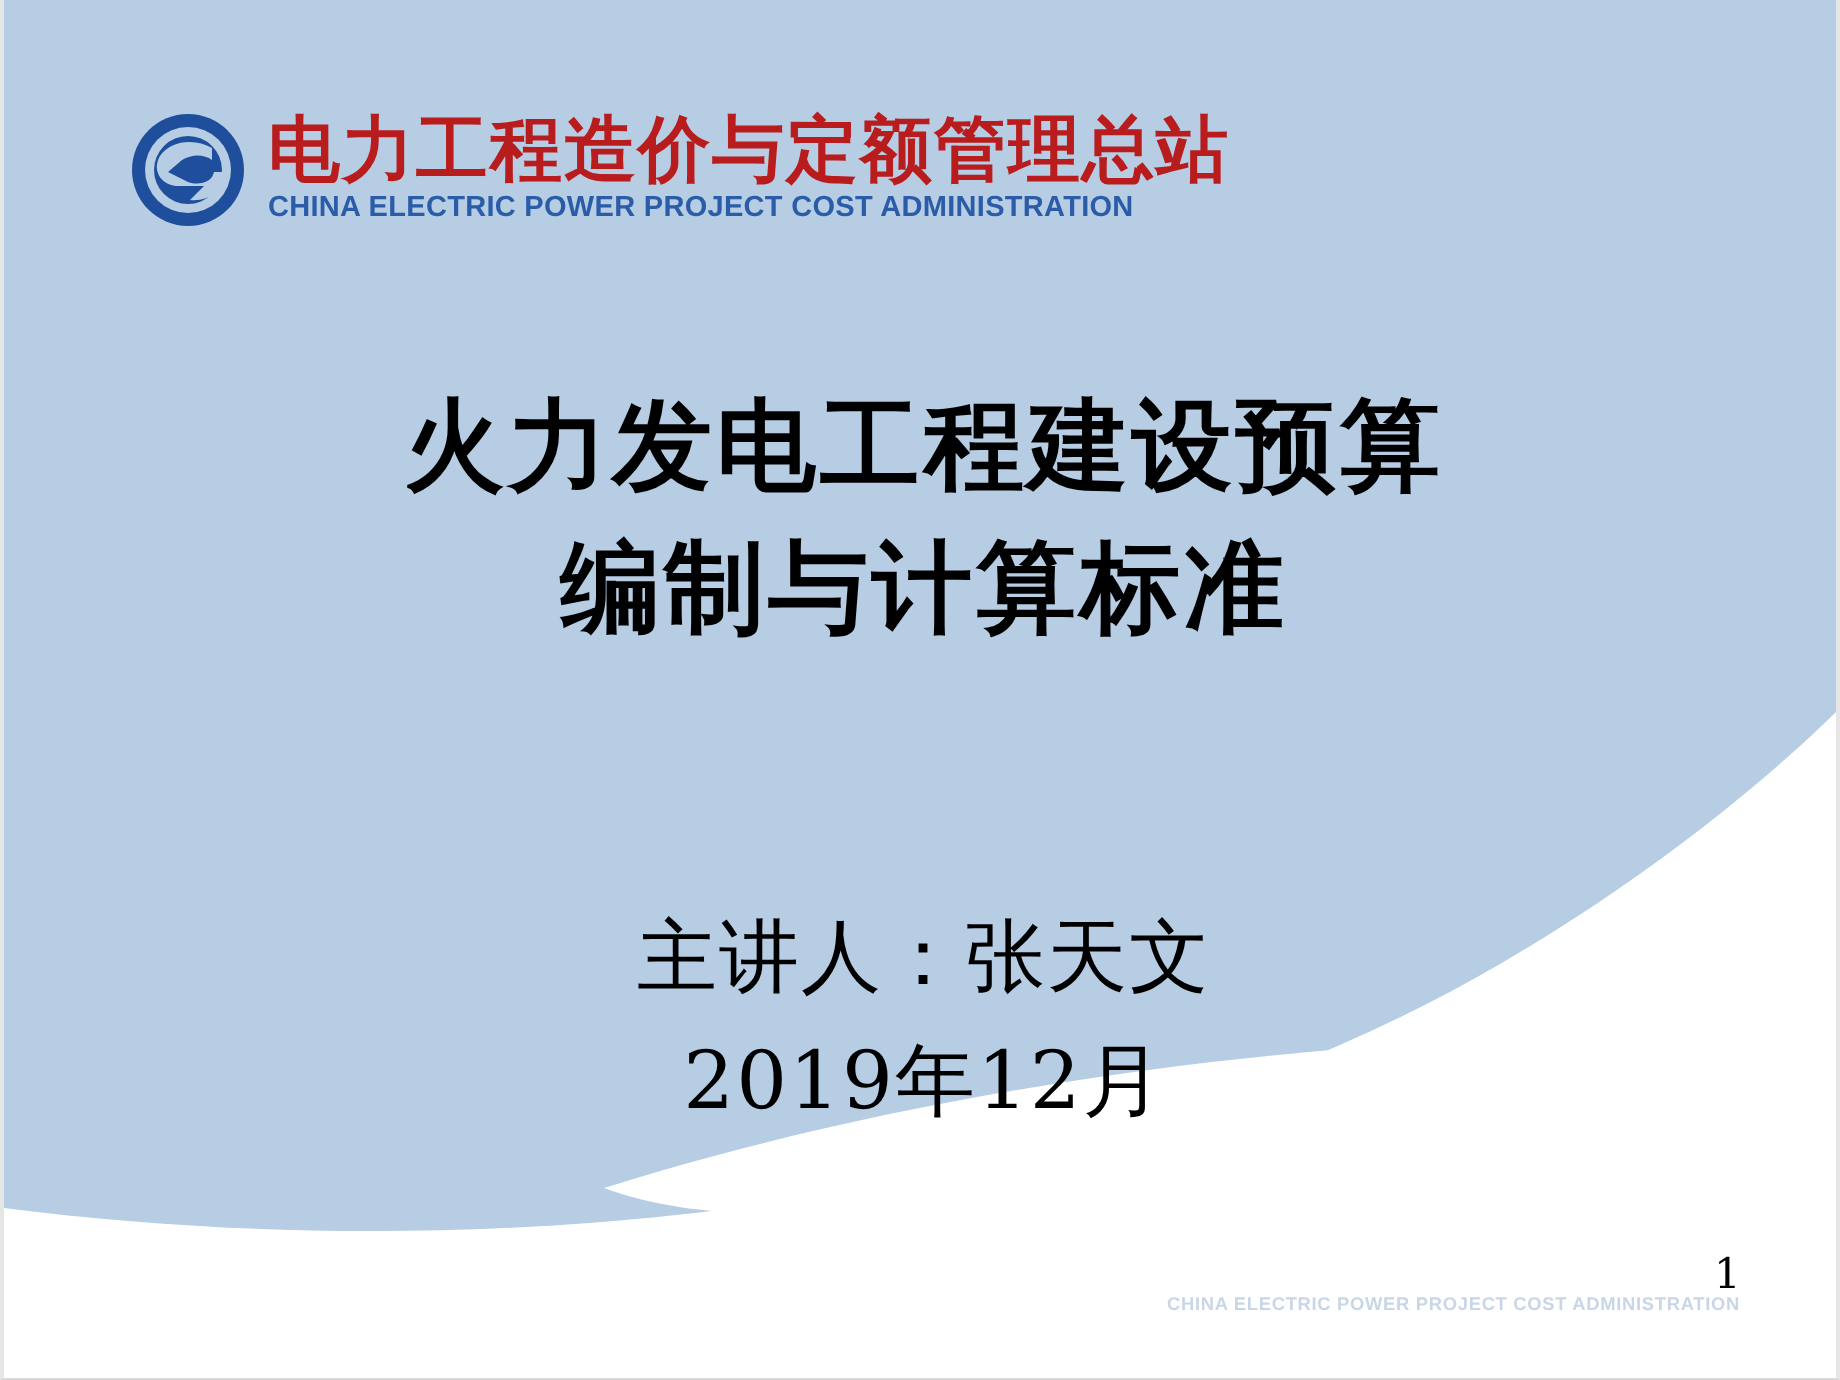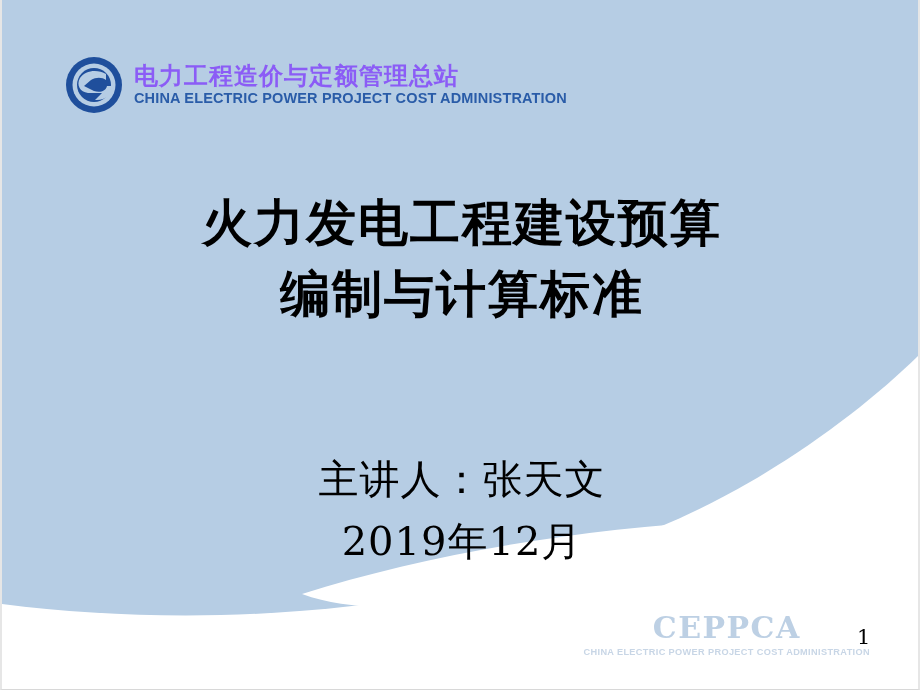--- a/index.html
+++ b/index.html
@@ -48,23 +48,23 @@
     display: block;
   }
   .logo-text {
     display: flex;
     flex-direction: column;
     justify-content: center;
     line-height: 1;
   }
   .logo-cn {
     font-family: "DejaVu Sans", "Liberation Sans", sans-serif;
-    font-size: 24px;
-    font-weight: bold;
-    color: #8b5cf6;
+    font-size: 36px;
+    font-weight: bold;
+    color: #b91c1c;
     letter-spacing: 1px;
     white-space: nowrap;
     margin-bottom: 3px;
   }
   .logo-en {
     font-family: "Liberation Sans", sans-serif;
     font-size: 14.5px;
     font-weight: bold;
     color: #2a5ca8;
     letter-spacing: 0.15px;
@@ -198,19 +198,18 @@
     <div class="title-line">火力发电工程建设预算</div>
     <div class="title-line">编制与计算标准</div>
   </div>
 
   <div class="subtitle-wrap">
     <div class="subtitle-line">主讲人：张天文</div>
     <div class="subtitle-line">2019年12月</div>
   </div>
 
   <div class="watermark">
-    <div class="watermark-main">CEPPCA</div>
     <div class="watermark-sub">CHINA ELECTRIC POWER PROJECT COST ADMINISTRATION</div>
   </div>
 
   <div class="slide-number">1</div>
 
 </div>
 
 </body></html>

